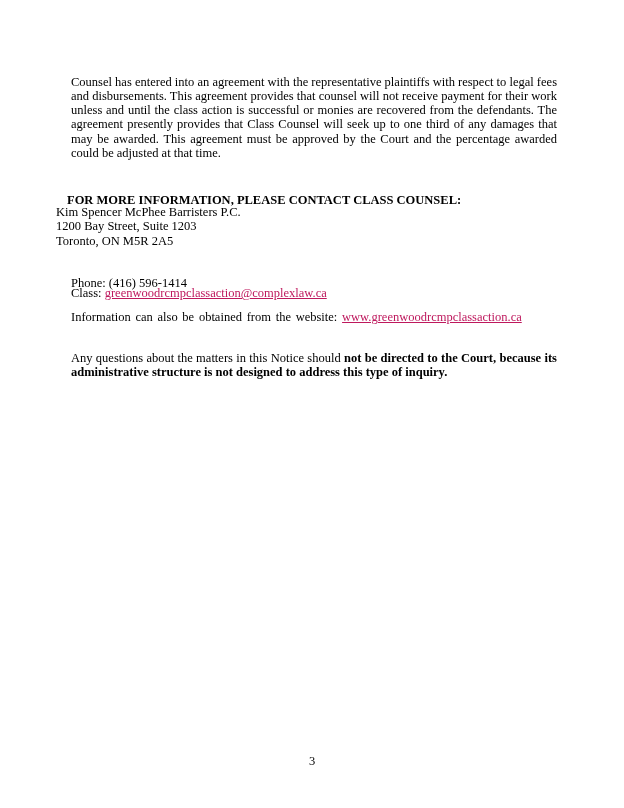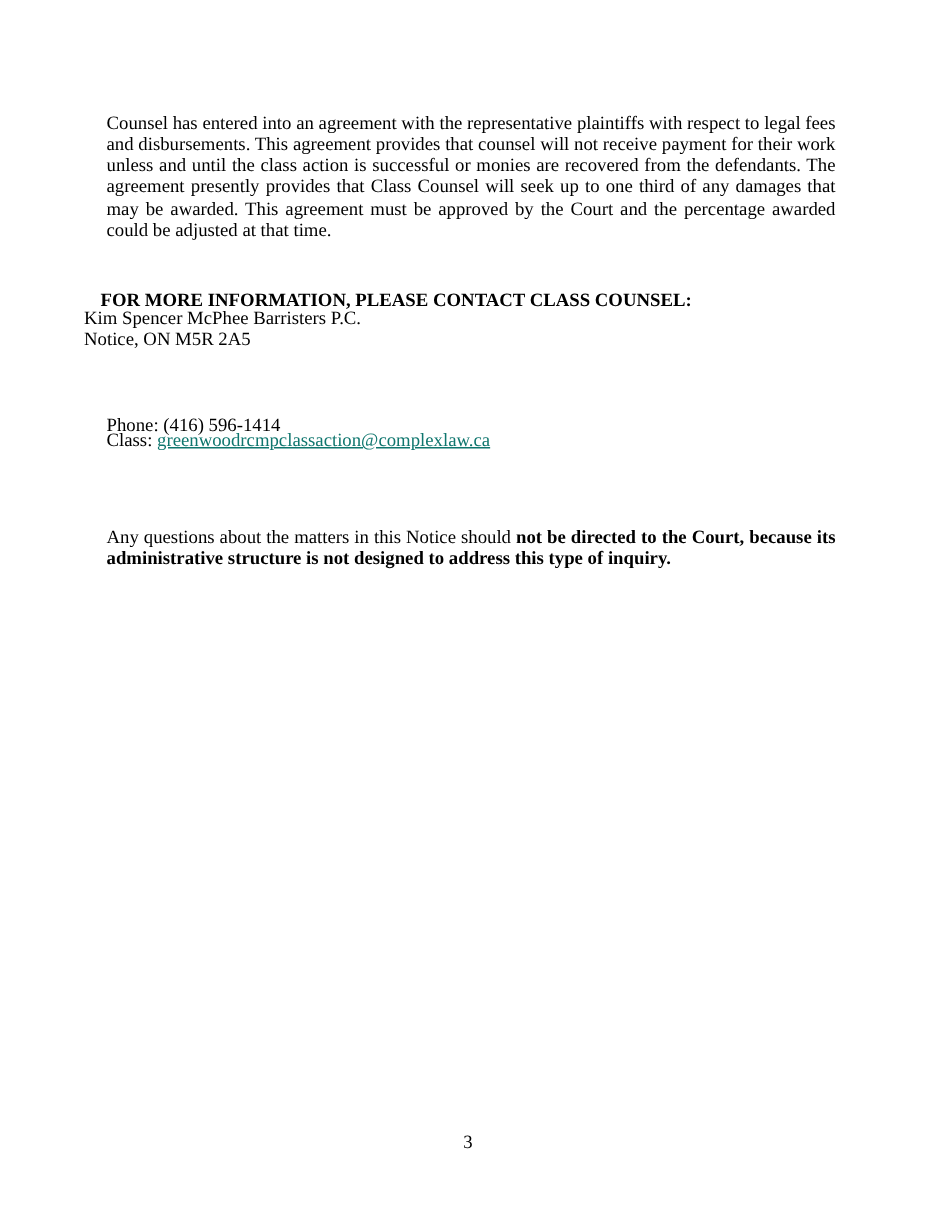--- a/index.html
+++ b/index.html
@@ -47,41 +47,43 @@
   }
   .questions { top: 338px; }
   .questions .bold-part { font-weight: bold; }
   .page-number {
     left: 0;
     top: 754px;
     width: 624px;
     text-align: center;
   }
   a.doc-link {
-    color: #0f766e;
+    color: #be185d;
     text-decoration: underline;
     cursor: pointer;
   }
 </style>
 </head>
 <body>
 
 <div class="page">
 
   <p class="block para fees-para">Counsel has entered into an agreement with the representative plaintiffs with respect to legal fees and disbursements. This agreement provides that counsel will not receive payment for their work unless and until the class action is successful or monies are recovered from the defendants. The agreement presently provides that Class Counsel will seek up to one third of any damages that may be awarded. This agreement must be approved by the Court and the percentage awarded could be adjusted at that time.</p>
 
   <p class="block heading">FOR MORE INFORMATION, PLEASE CONTACT CLASS COUNSEL:</p>
 
   <div class="block address">
     <div>Kim Spencer McPhee Barristers P.C.</div>
-    <div>Notice, ON M5R 2A5</div>
+    <div>1200 Bay Street, Suite 1203</div>
+    <div>Toronto, ON M5R 2A5</div>
   </div>
 
   <div class="block phone">Phone: (416) 596-1414</div>
 
   <div class="block email"><span>Class: </span><a class="doc-link">greenwoodrcmpclassaction@complexlaw.ca</a></div>
 
+  <div class="block website"><span>Information can also be obtained from the website: </span><a class="doc-link">www.greenwoodrcmpclassaction.ca</a></div>
 
   <p class="block para questions"><span>Any questions about the matters in this Notice should </span><span class="bold-part">not be directed to the Court, because its administrative structure is not designed to address this type of inquiry.</span></p>
 
   <div class="block page-number">3</div>
 
 </div>
 
 </body></html>

